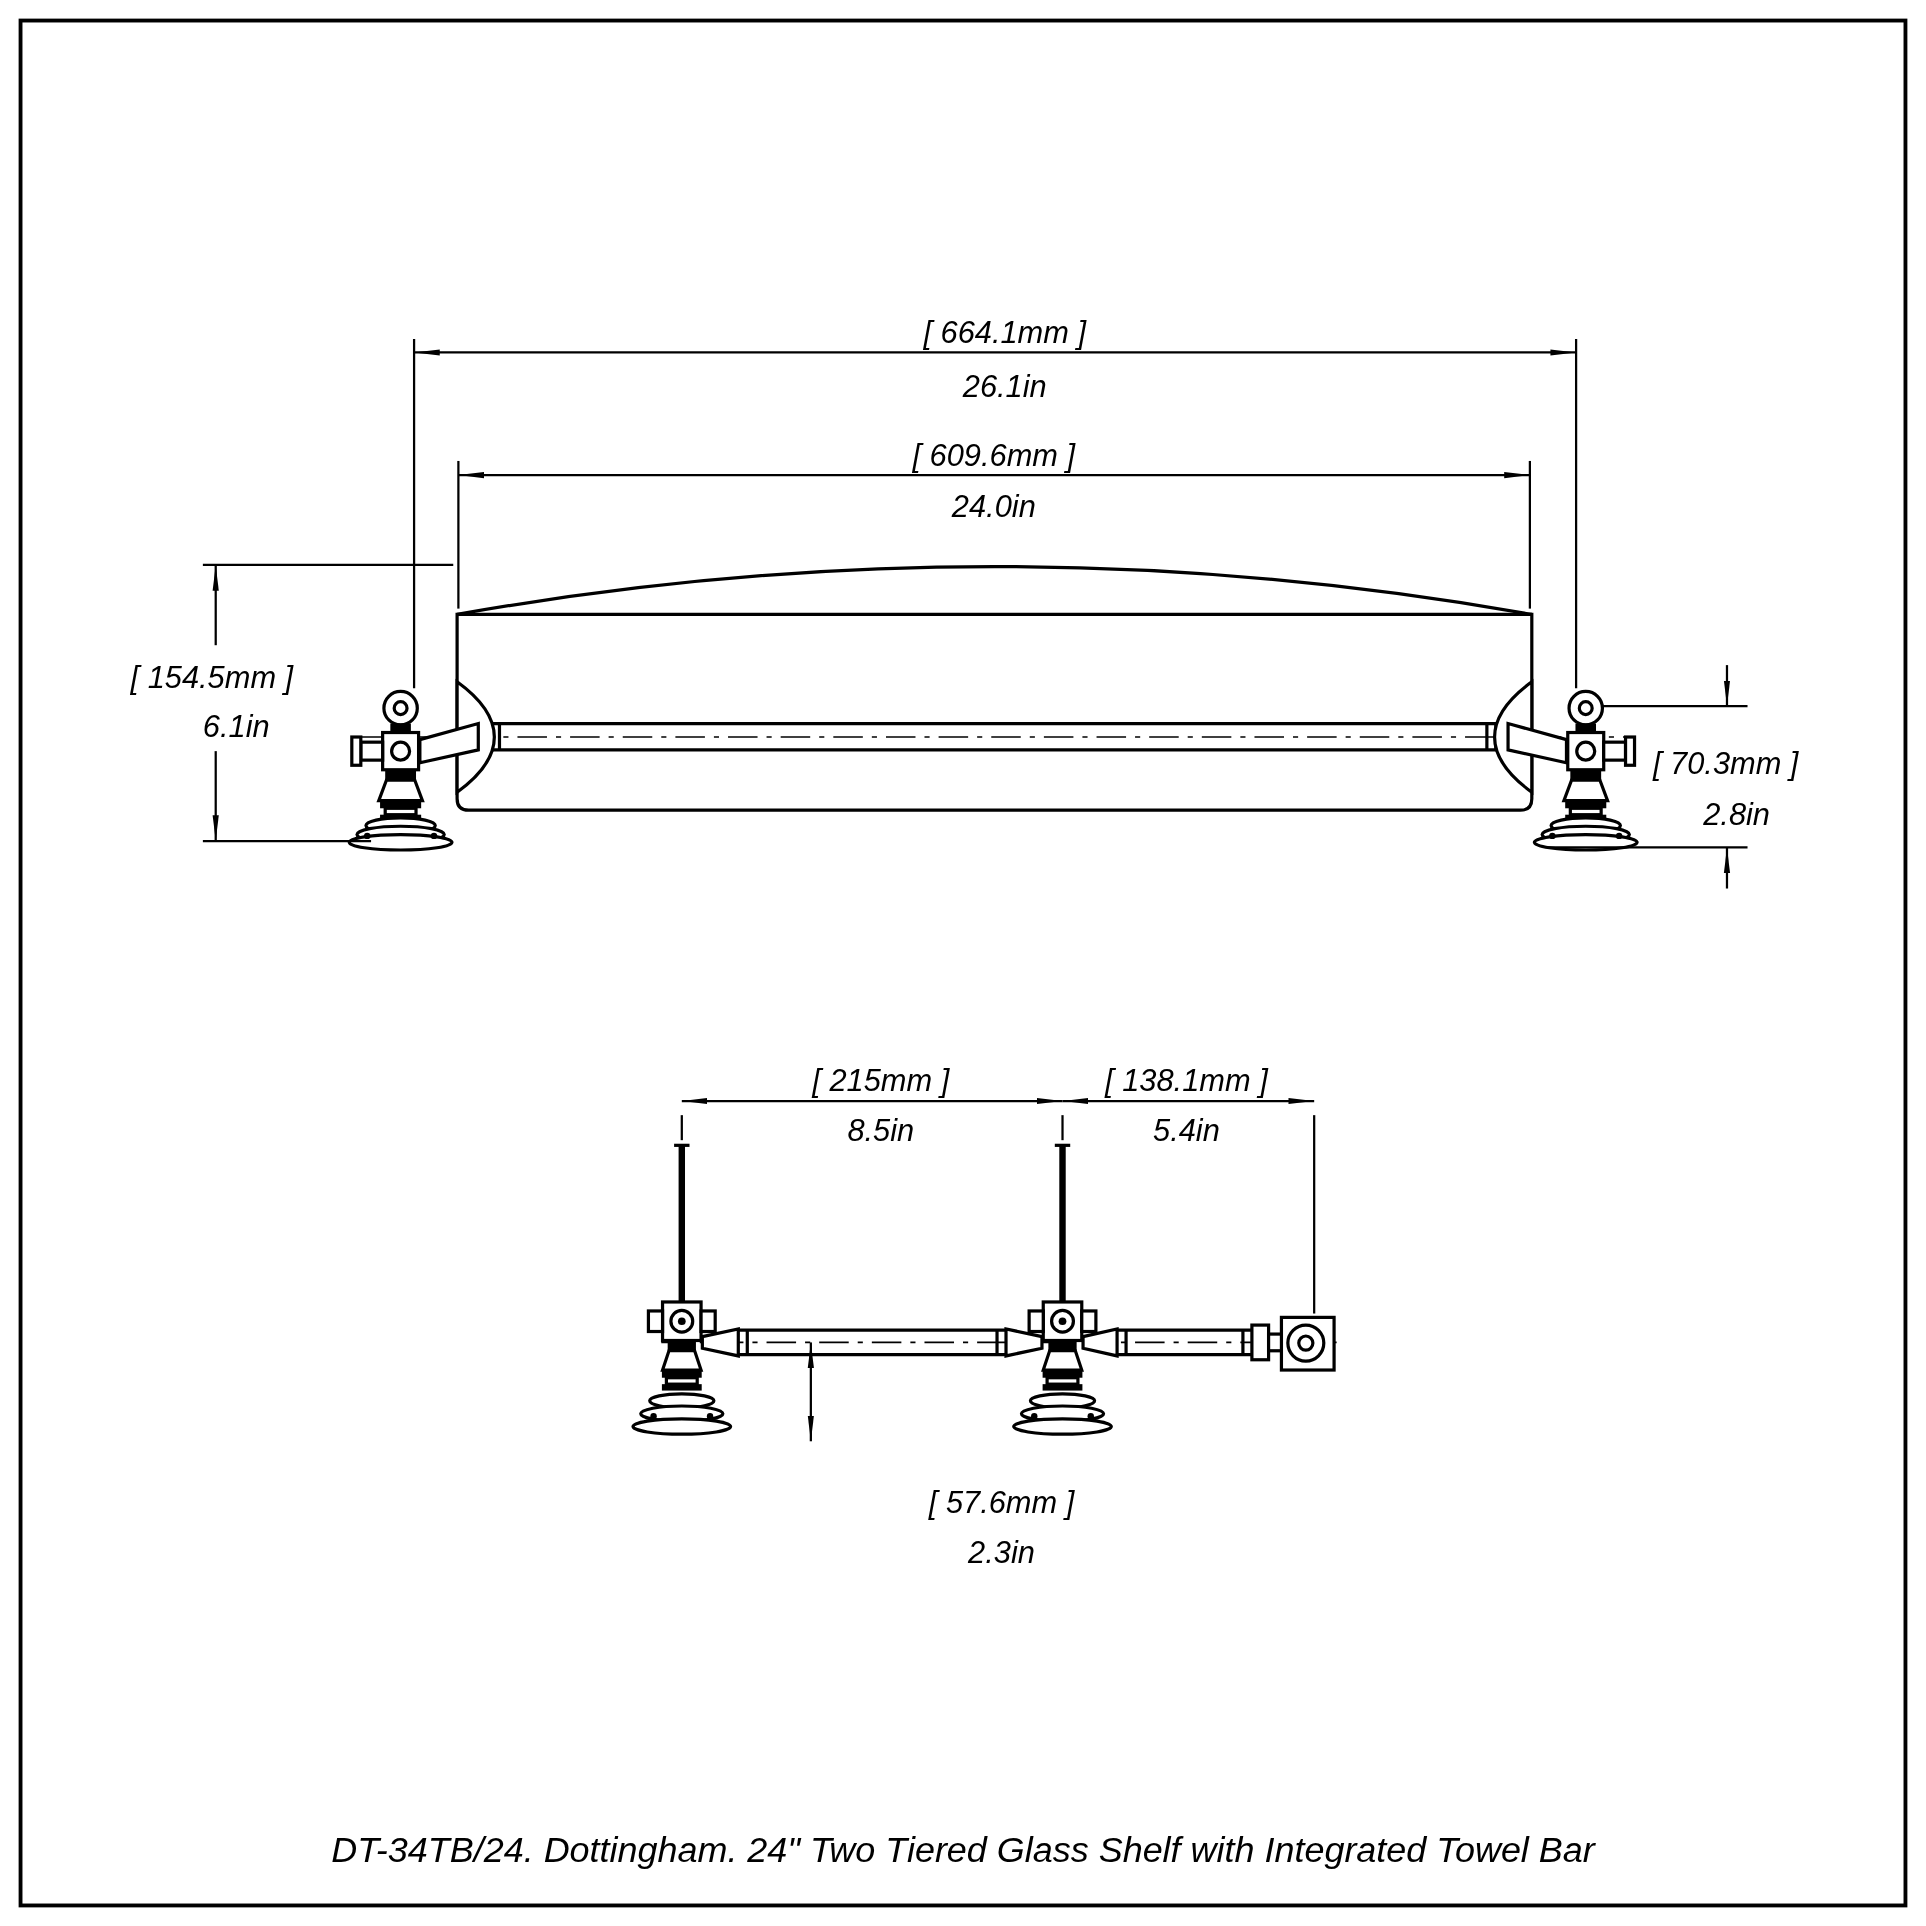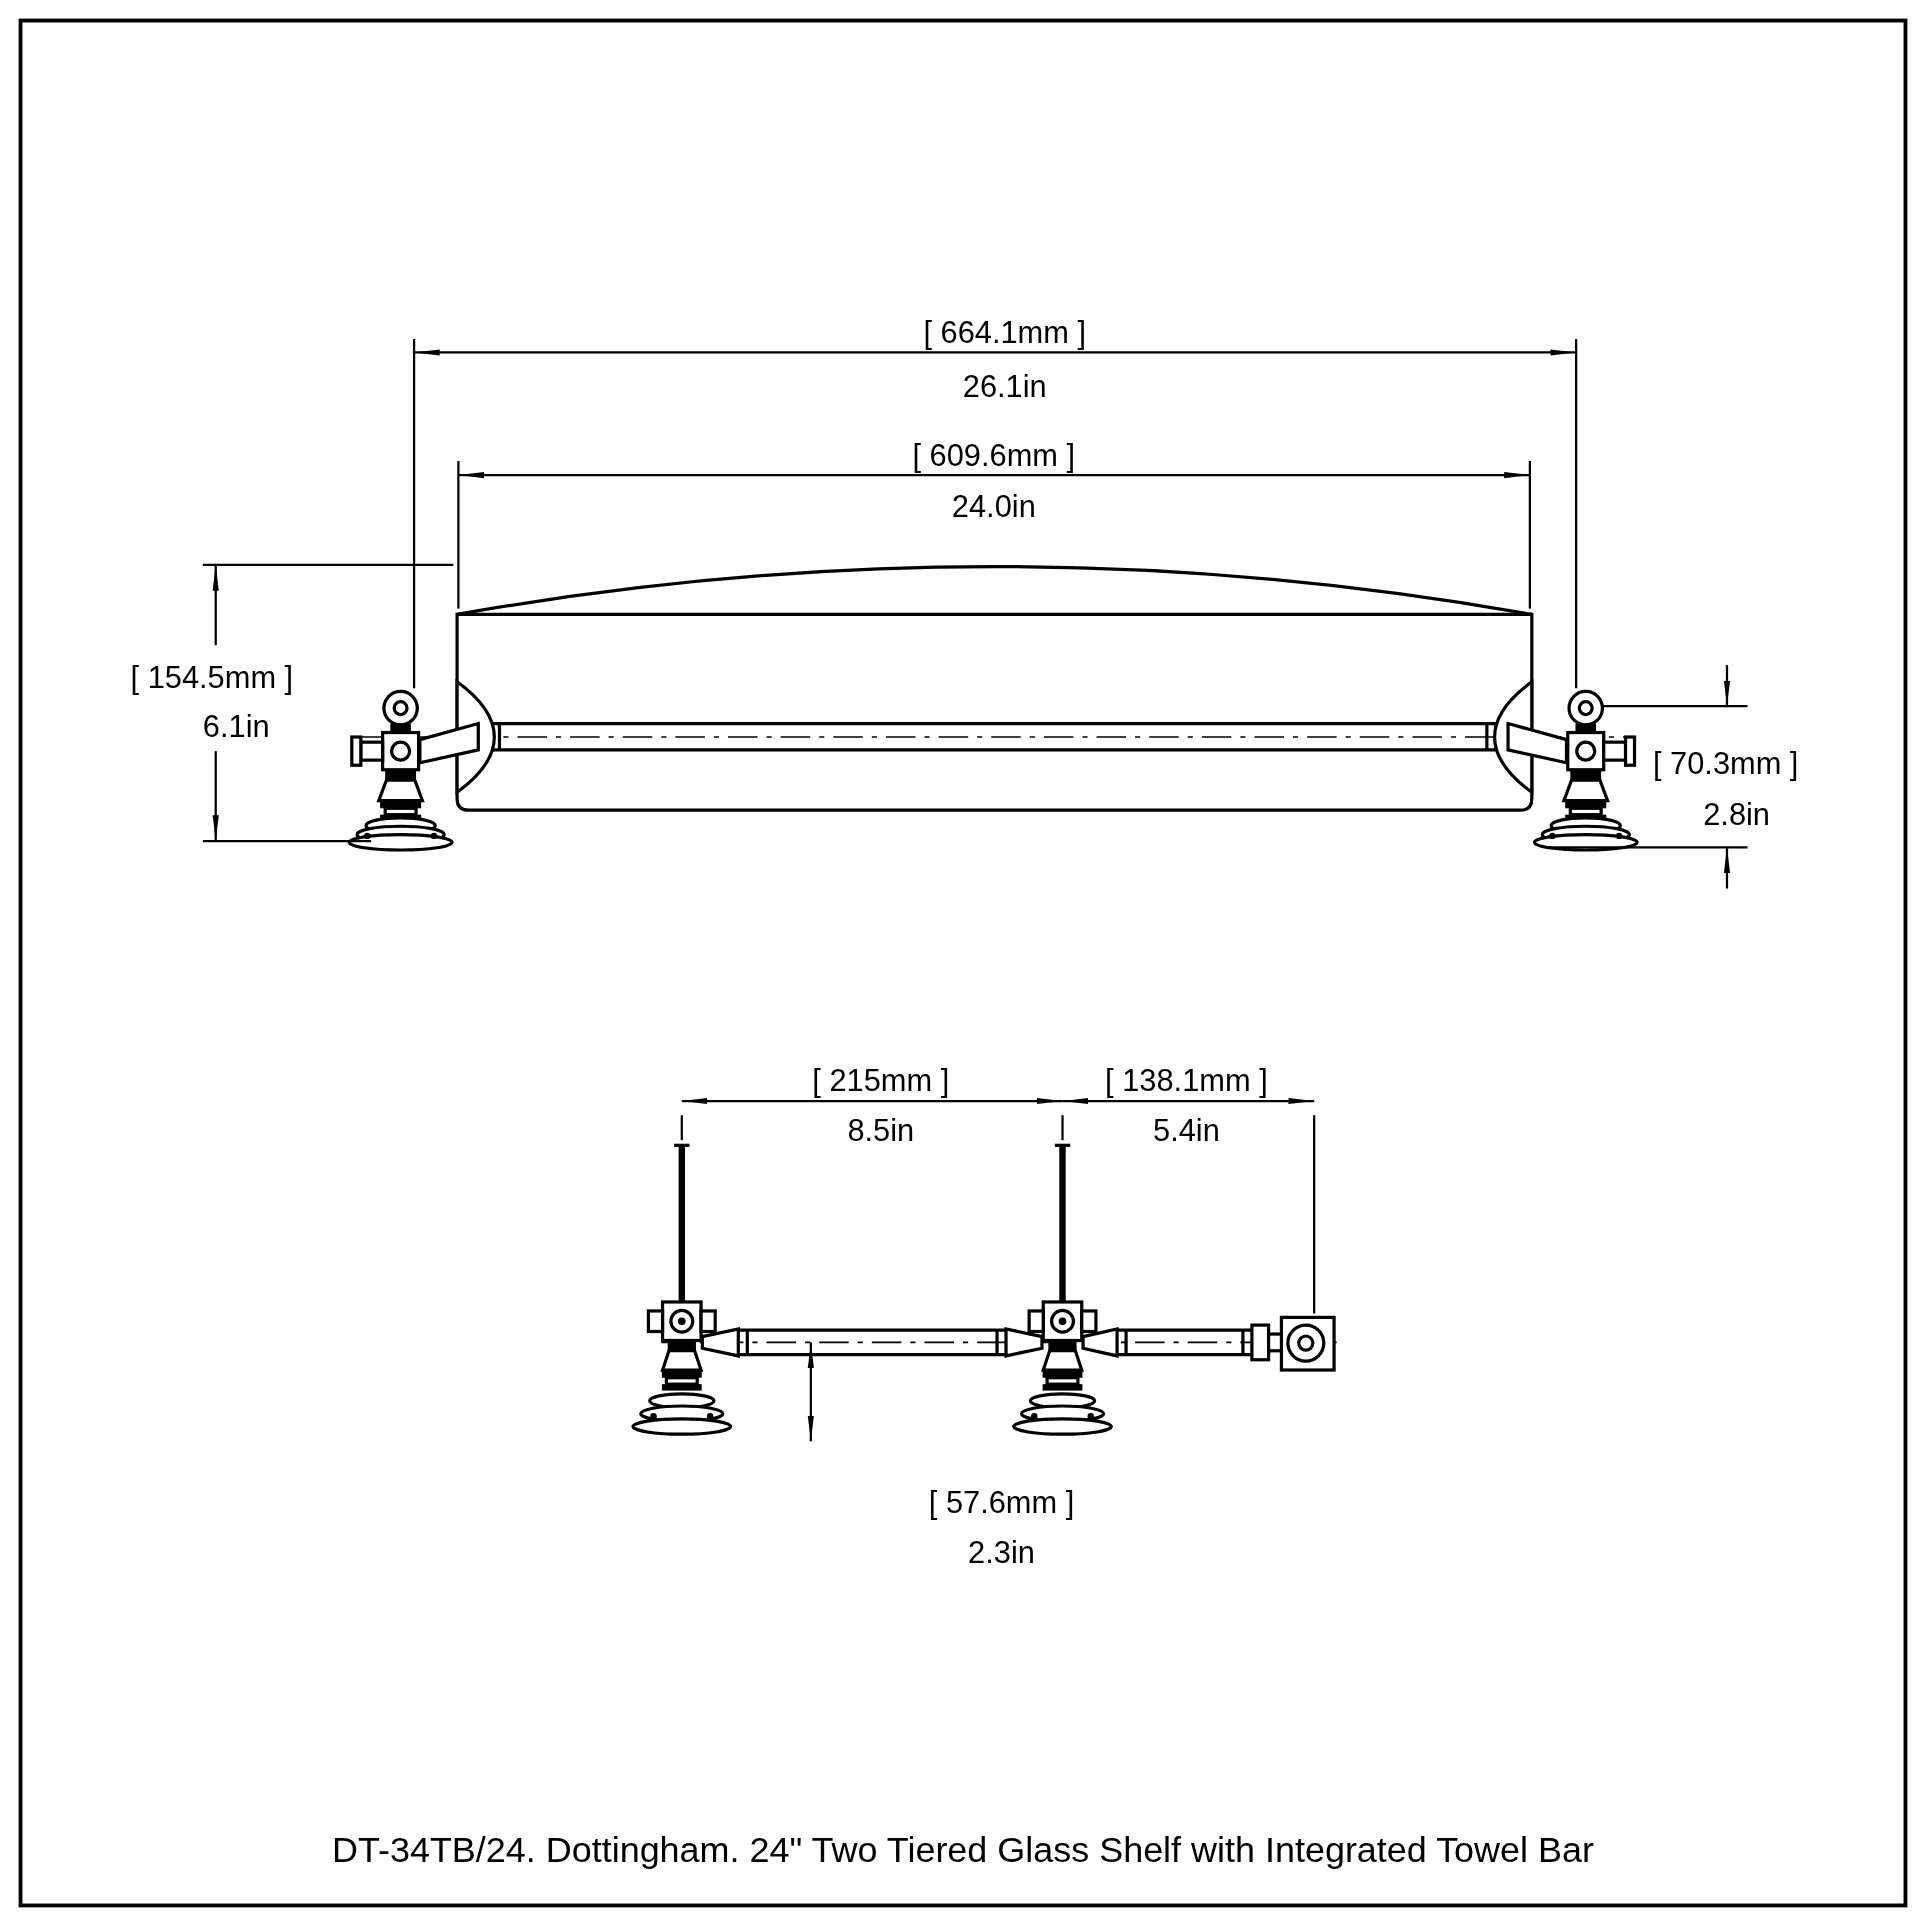--- a/index.html
+++ b/index.html
@@ -1,16 +1,16 @@
 <!DOCTYPE html>
 <html style="font-size:10.3px"><head>
 <meta charset="utf-8">
 <style>
   html,body{margin:0;padding:0;background:#ffffff;}
-  .page{width:1926px;height:1926px;position:relative;background:#ffffff;}
+  .page{width:1926px;height:1926px;position:relative;background:#ffffff;font-style:italic;}
   svg{display:block;}
   .ln{stroke:#000;stroke-width:5;fill:none;}
   .fillw{fill:#fff;stroke:#000;stroke-width:5;}
   .fillb{fill:#000;stroke:none;}
   .dim{stroke:#000;stroke-width:3.5;fill:none;}
   .arr2{marker-start:url(#arrow);marker-end:url(#arrow);}
   .arrE{marker-end:url(#arrow);}
   .rod{stroke:#000;stroke-width:10;fill:none;}
   .cl{stroke:#000;stroke-width:2.5;fill:none;stroke-dasharray:46 14 8 14;}
   .t{font-family:"Liberation Sans","DejaVu Sans",sans-serif;font-size:48px;fill:#000;text-anchor:middle;}

